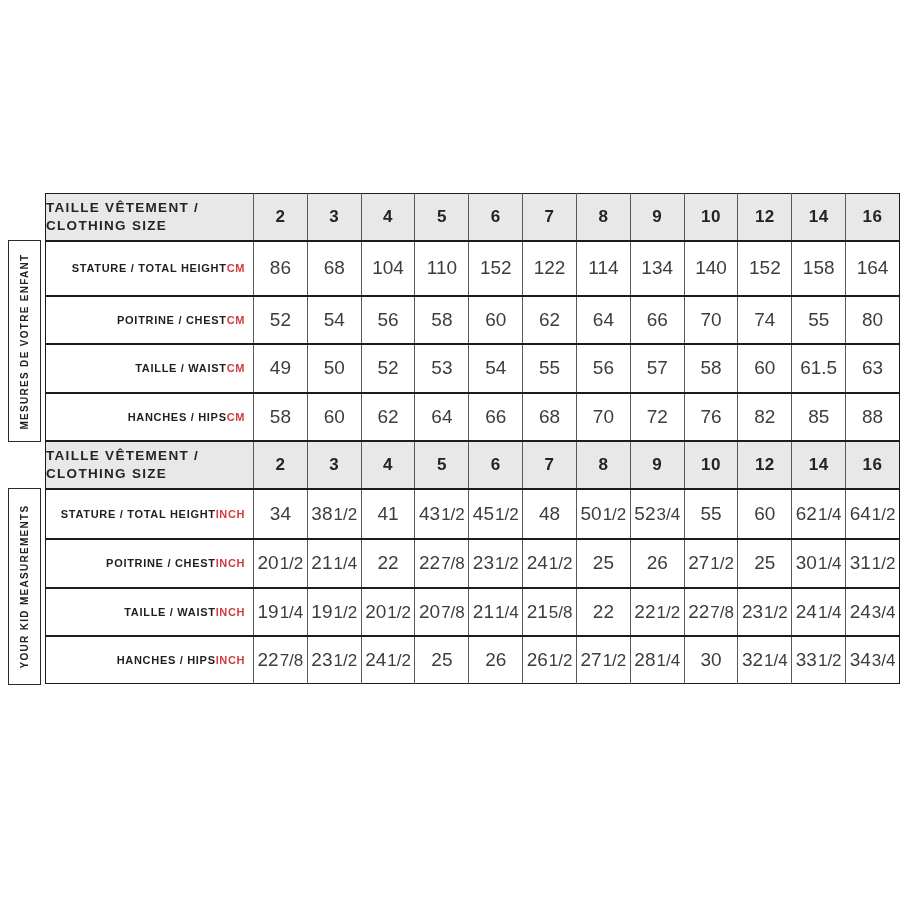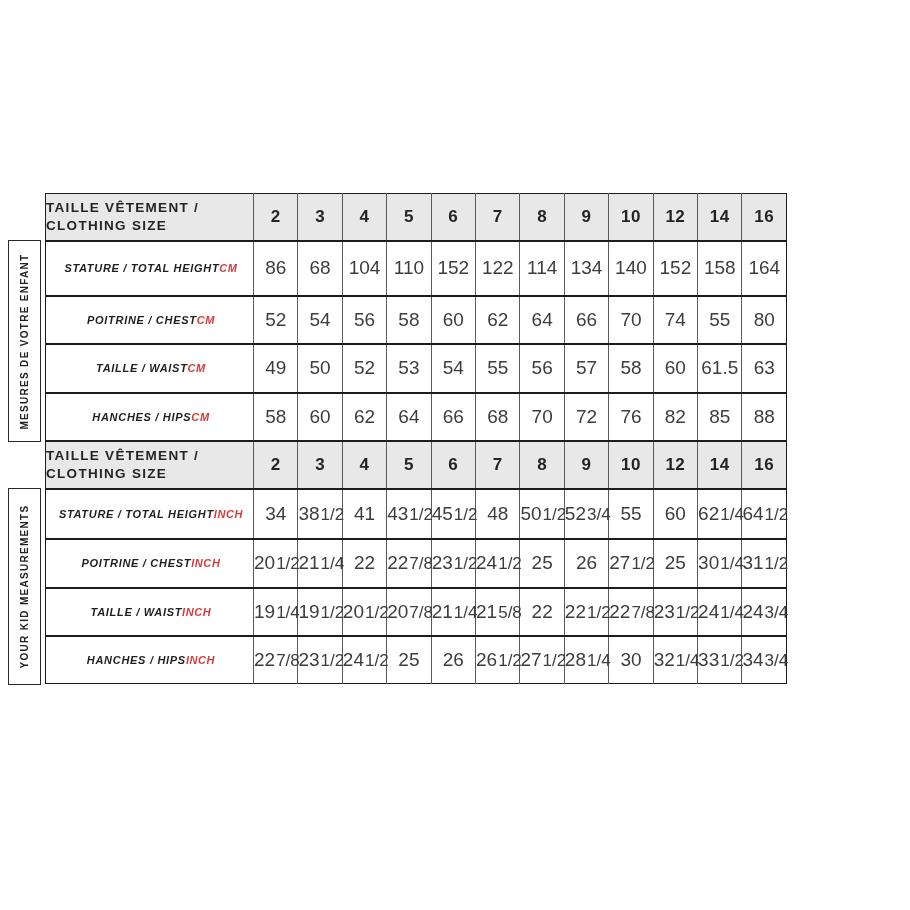--- a/index.html
+++ b/index.html
@@ -26,21 +26,21 @@
   .side-label .txt{
     transform:rotate(-90deg);
     white-space:nowrap;
     font-size:10px;font-weight:bold;letter-spacing:1.3px;color:#222222;
   }
   .side-label-cm{top:240px;height:200px;}
   .side-label-inch{top:488px;height:195px;}
 
   
   table.size-chart{
-    position:absolute;left:45px;top:193px;width:742px;
+    position:absolute;left:45px;top:193px;width:855px;
     border-collapse:collapse;table-layout:fixed;
     border:1px solid var(--line-dark);
     background:#ffffff;
   }
   table.size-chart td{
     border-top:2px solid var(--line-dark);
     border-left:1px solid var(--line-mid);
     padding:0;vertical-align:middle;
   }
   table.size-chart tr:first-child td{border-top:none;}
@@ -51,23 +51,22 @@
   .header-label div{
     font-size:13.5px;font-weight:bold;letter-spacing:1.3px;
     color:#242424;line-height:1.3;
   }
   .size-cell{
     text-align:center;font-weight:bold;font-size:17px;color:#242424;
     letter-spacing:0.5px;
   }
 
   .label-cell-inner{
-    display:flex;justify-content:center;align-items:center;
+    display:flex;justify-content:flex-end;align-items:center;
     padding:0 8px 0 11px;
-    font-style:italic;
   }
   .mlabel{
     font-size:11px;font-weight:bold;letter-spacing:0.7px;color:#1f1f1f;
     white-space:nowrap;
   }
   .unit{
     font-size:11px;font-weight:bold;letter-spacing:0.6px;color:var(--accent);
     white-space:nowrap;
   }
   .value-cell{

